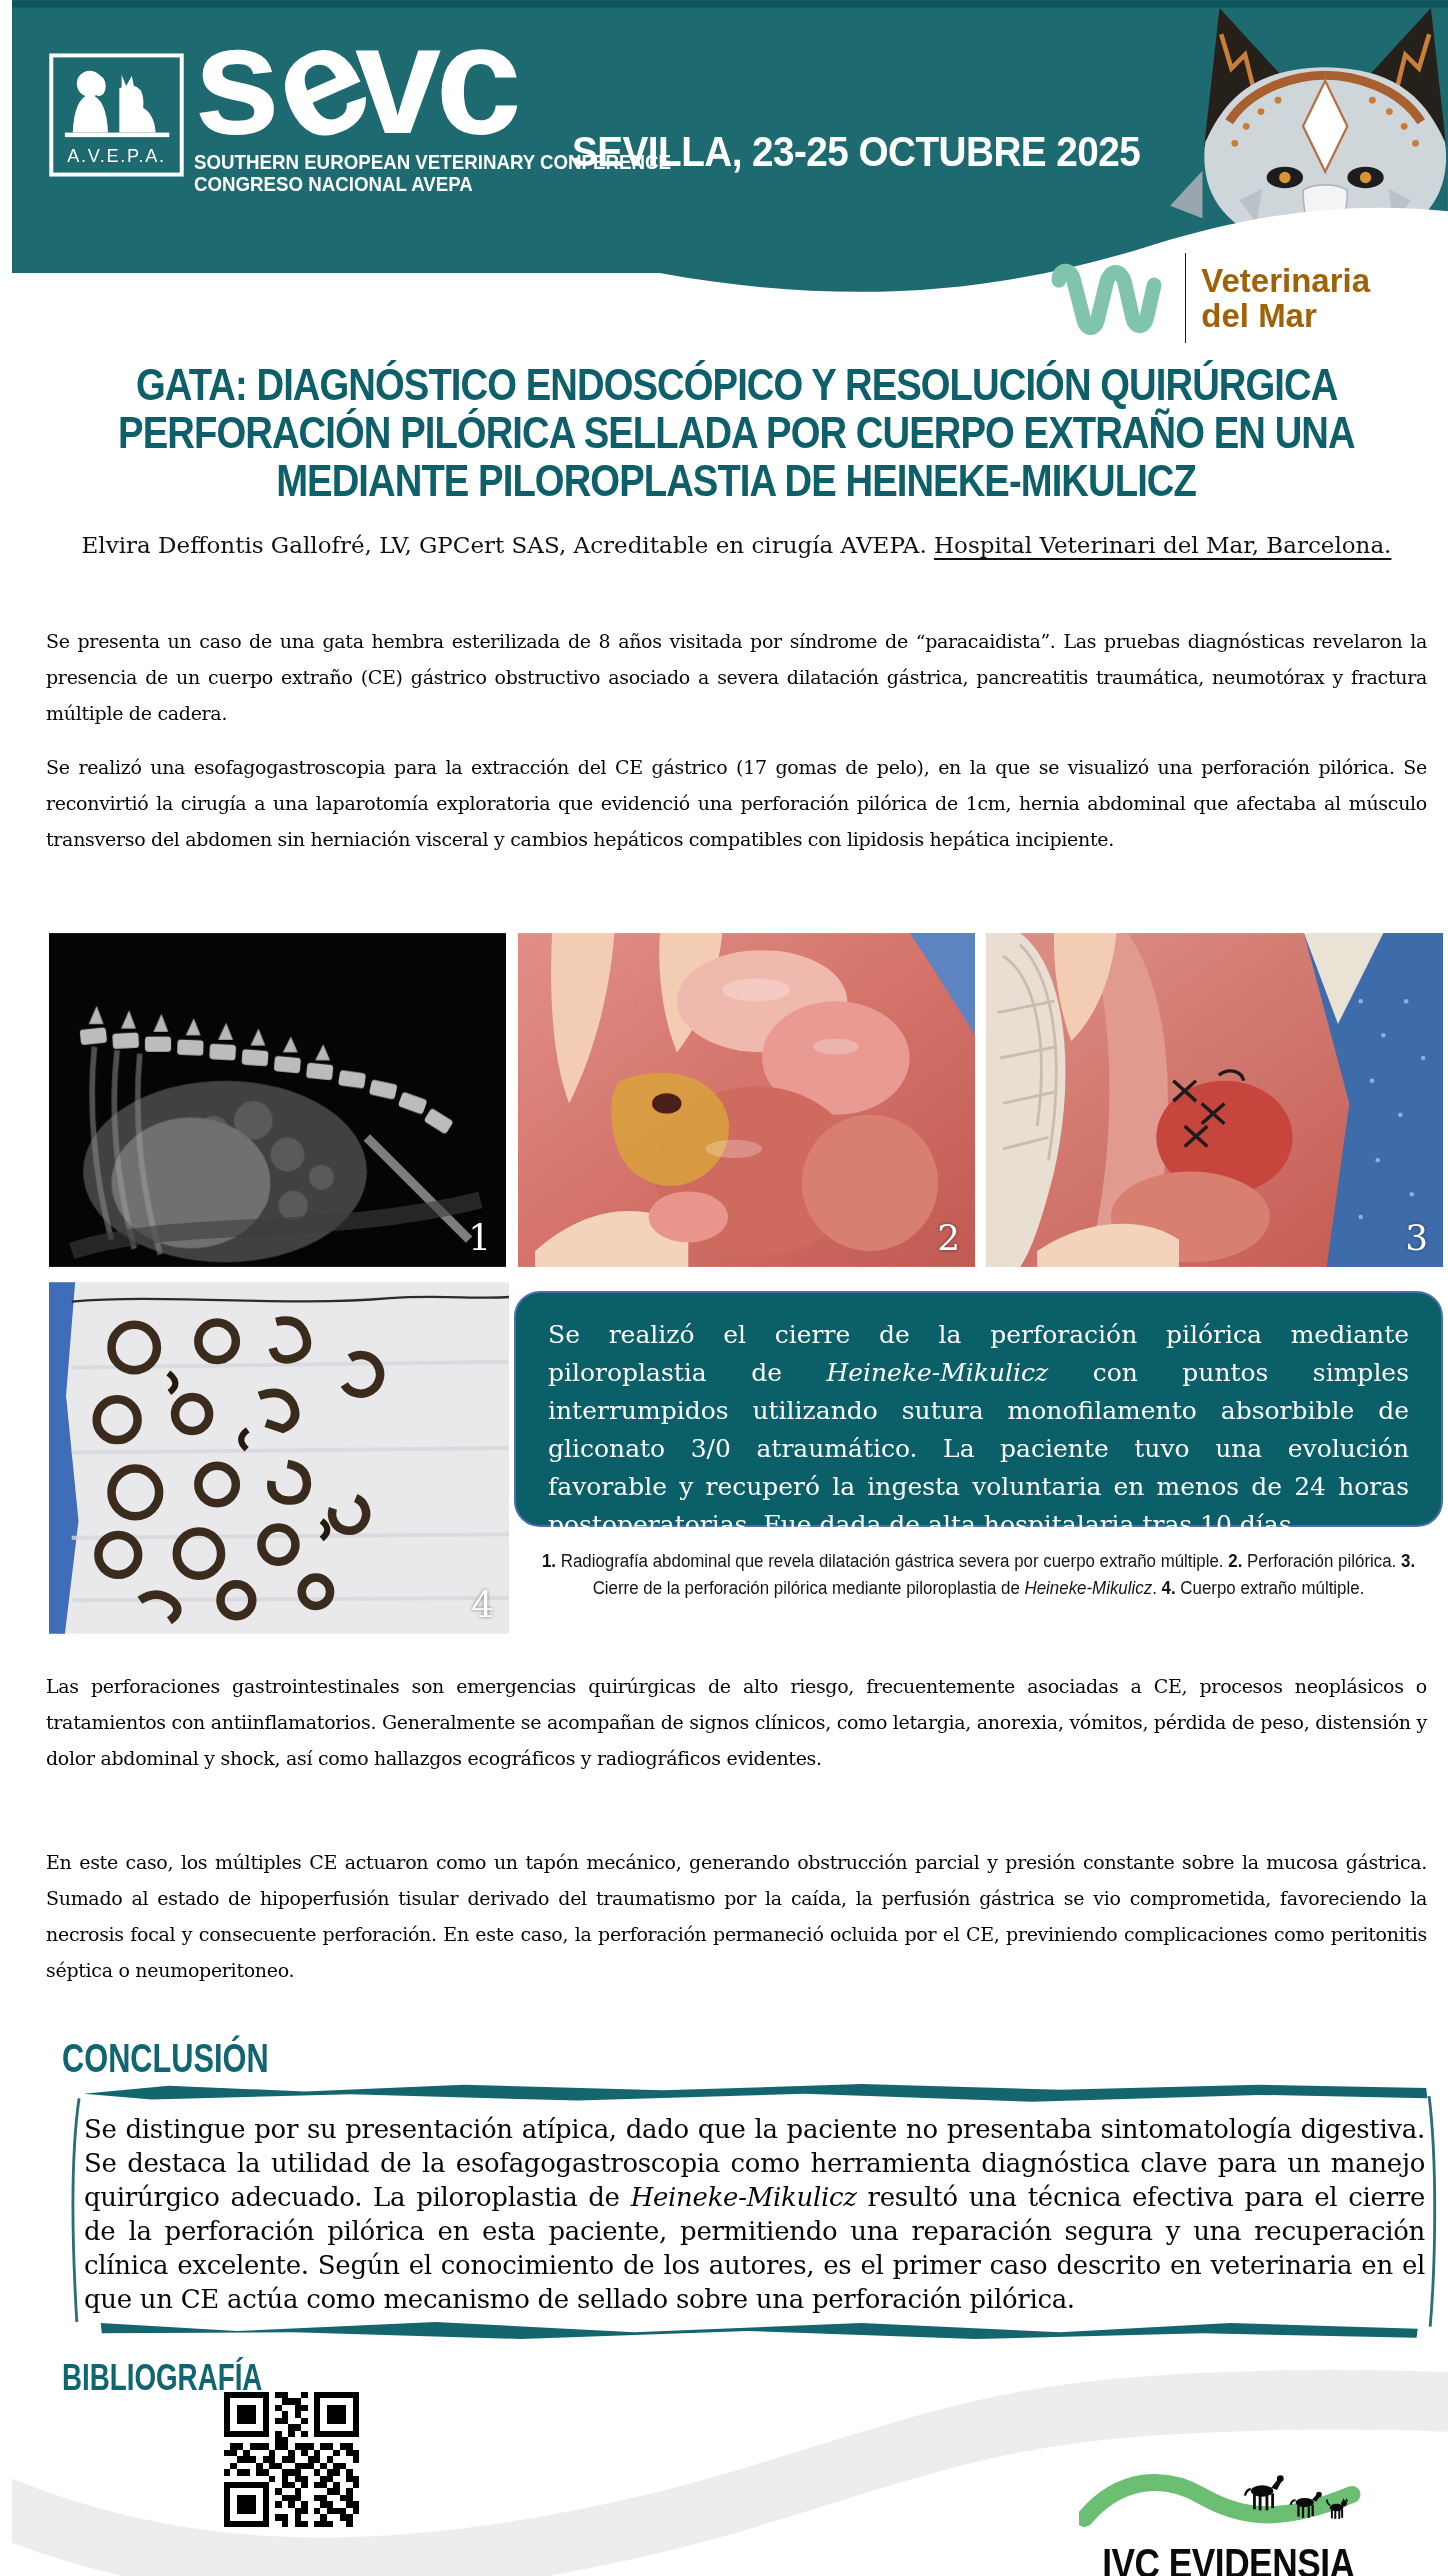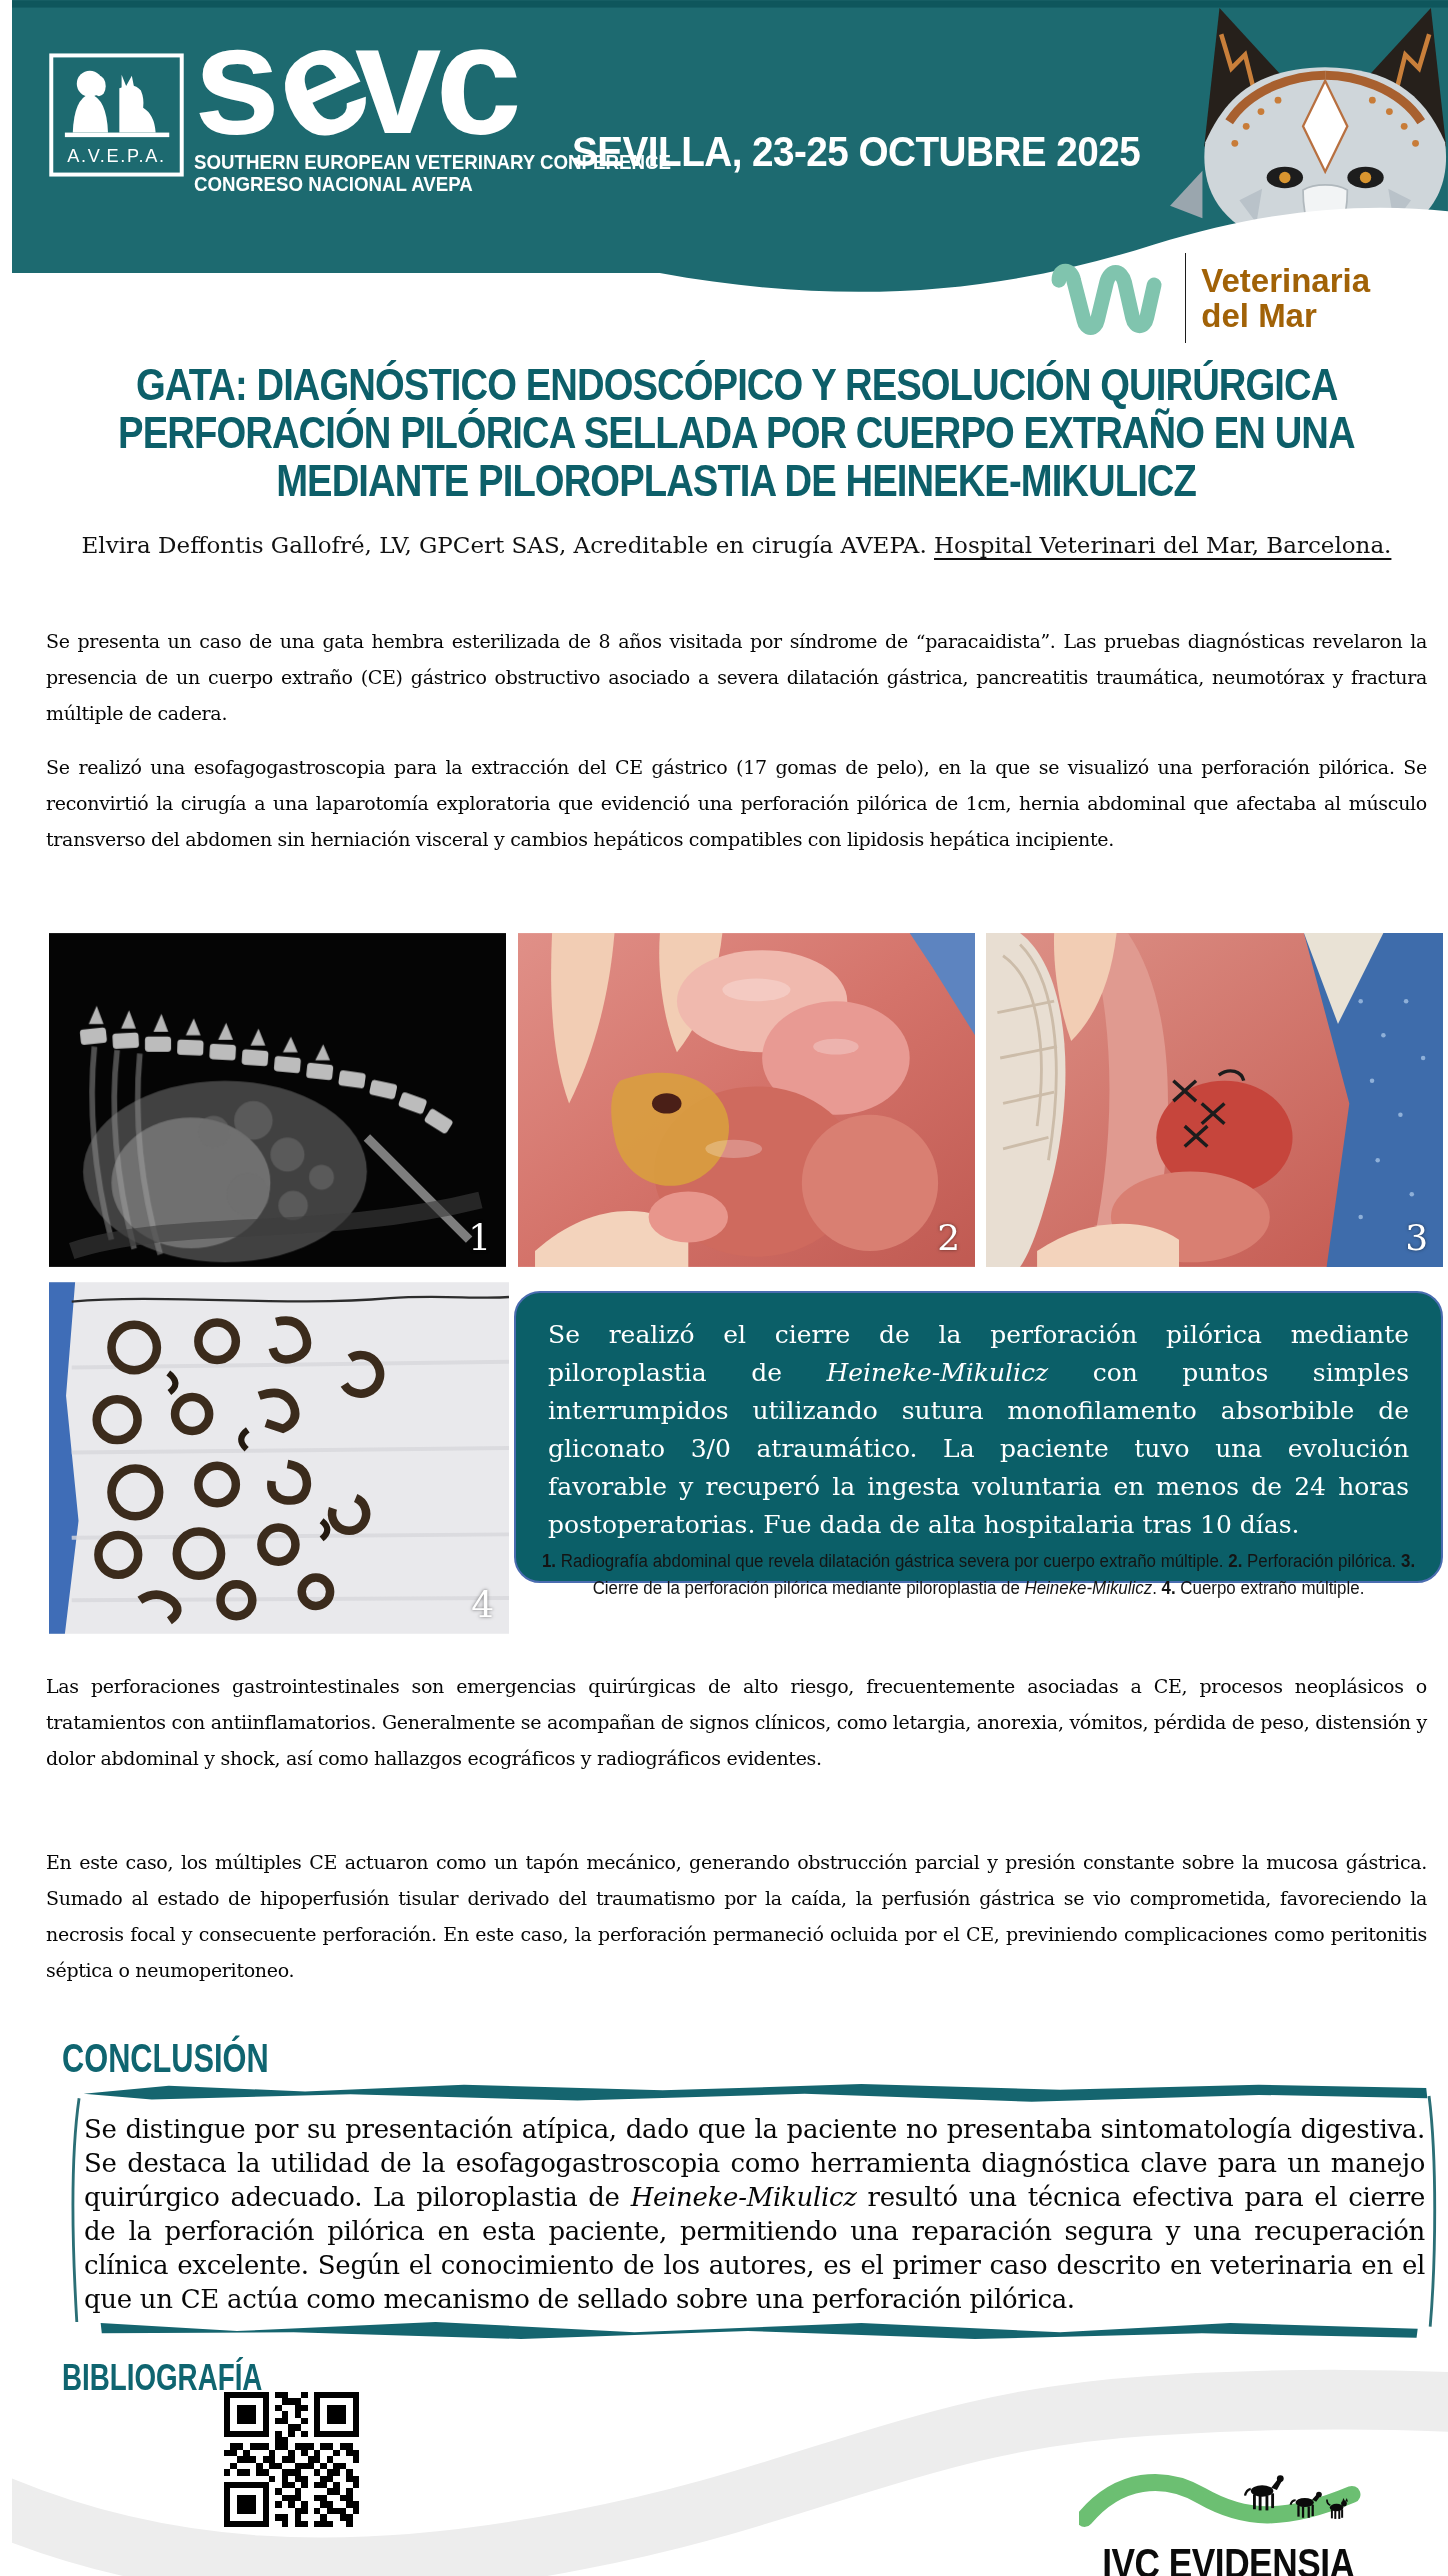--- a/index.html
+++ b/index.html
@@ -32,21 +32,21 @@
   .aff{text-decoration:underline;text-decoration-thickness:1.7px;text-underline-offset:4.5px;}
 
   
   .para{position:absolute;left:34px;width:1381px;font-size:19px;line-height:36px;
         text-align:justify;letter-spacing:-0.3px;color:#060606;}
 
   
   .fig{position:absolute;overflow:hidden;}
   .fig-label{position:absolute;right:14.8px;bottom:9px;color:#fff;font-size:36px;font-family:"DejaVu Serif",serif;
              text-shadow:0 0 3.4px rgba(0,0,0,.55);}
-  .highlight-box{position:absolute;left:502px;top:1291px;width:929px;height:292px;box-sizing:border-box;
+  .highlight-box{position:absolute;left:502px;top:1291px;width:929px;height:236px;box-sizing:border-box;
                  background:#0b5f68;border:2.8px solid #4a6cb0;border-radius:26px;padding:23px 32px;
                  color:#fff;font-size:25px;line-height:38px;text-align:justify;}
   .caption{position:absolute;left:502px;top:1548px;width:929px;text-align:center;
            font-family:"Liberation Sans",sans-serif;font-size:17.6px;line-height:27px;color:#141414;
            transform:scaleX(.96);transform-origin:center;}
   .caption b{font-weight:bold;}
   .caption i, .em{font-style:italic;}
 
   
   .section-heading{position:absolute;font-family:"Liberation Sans",sans-serif;font-weight:bold;

